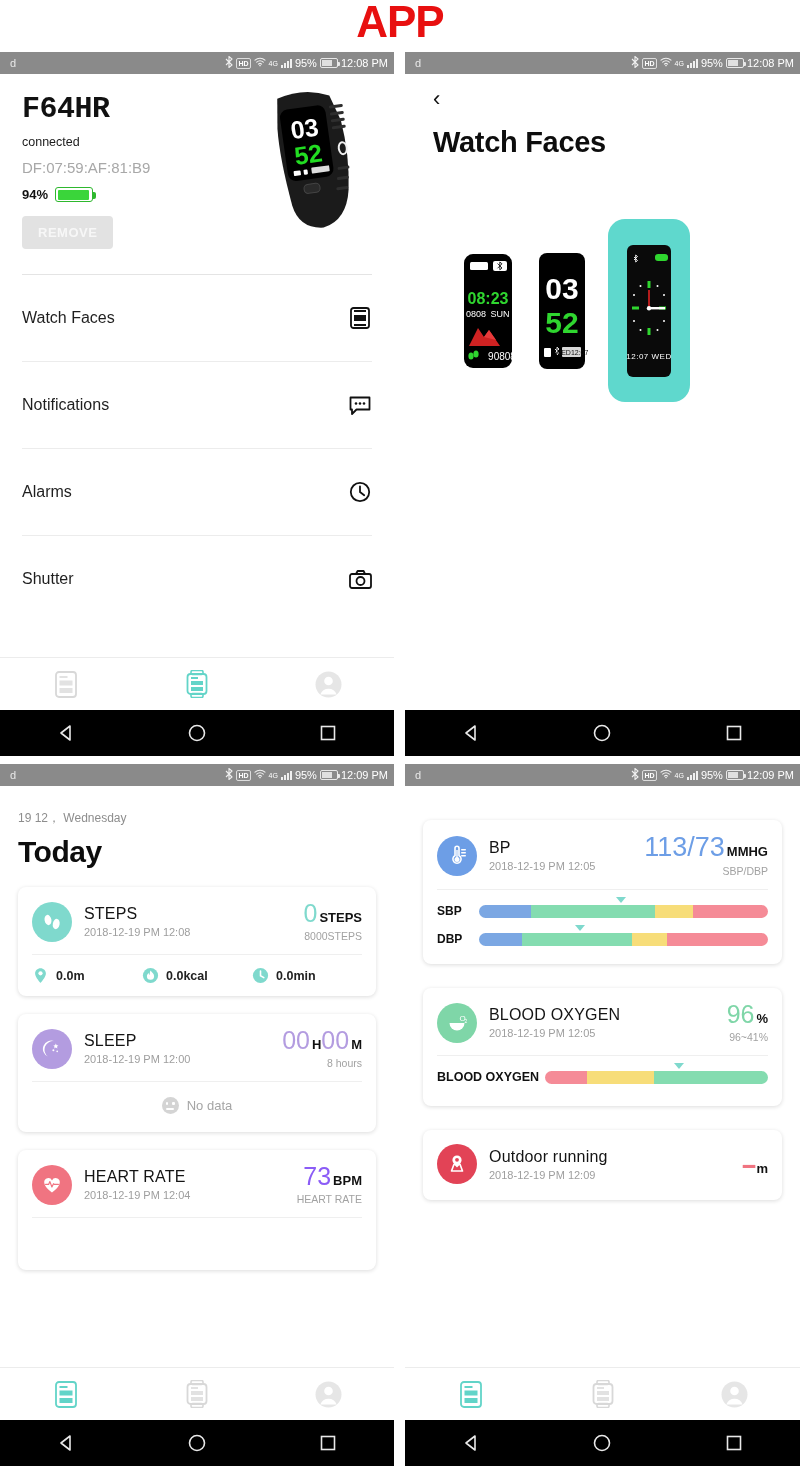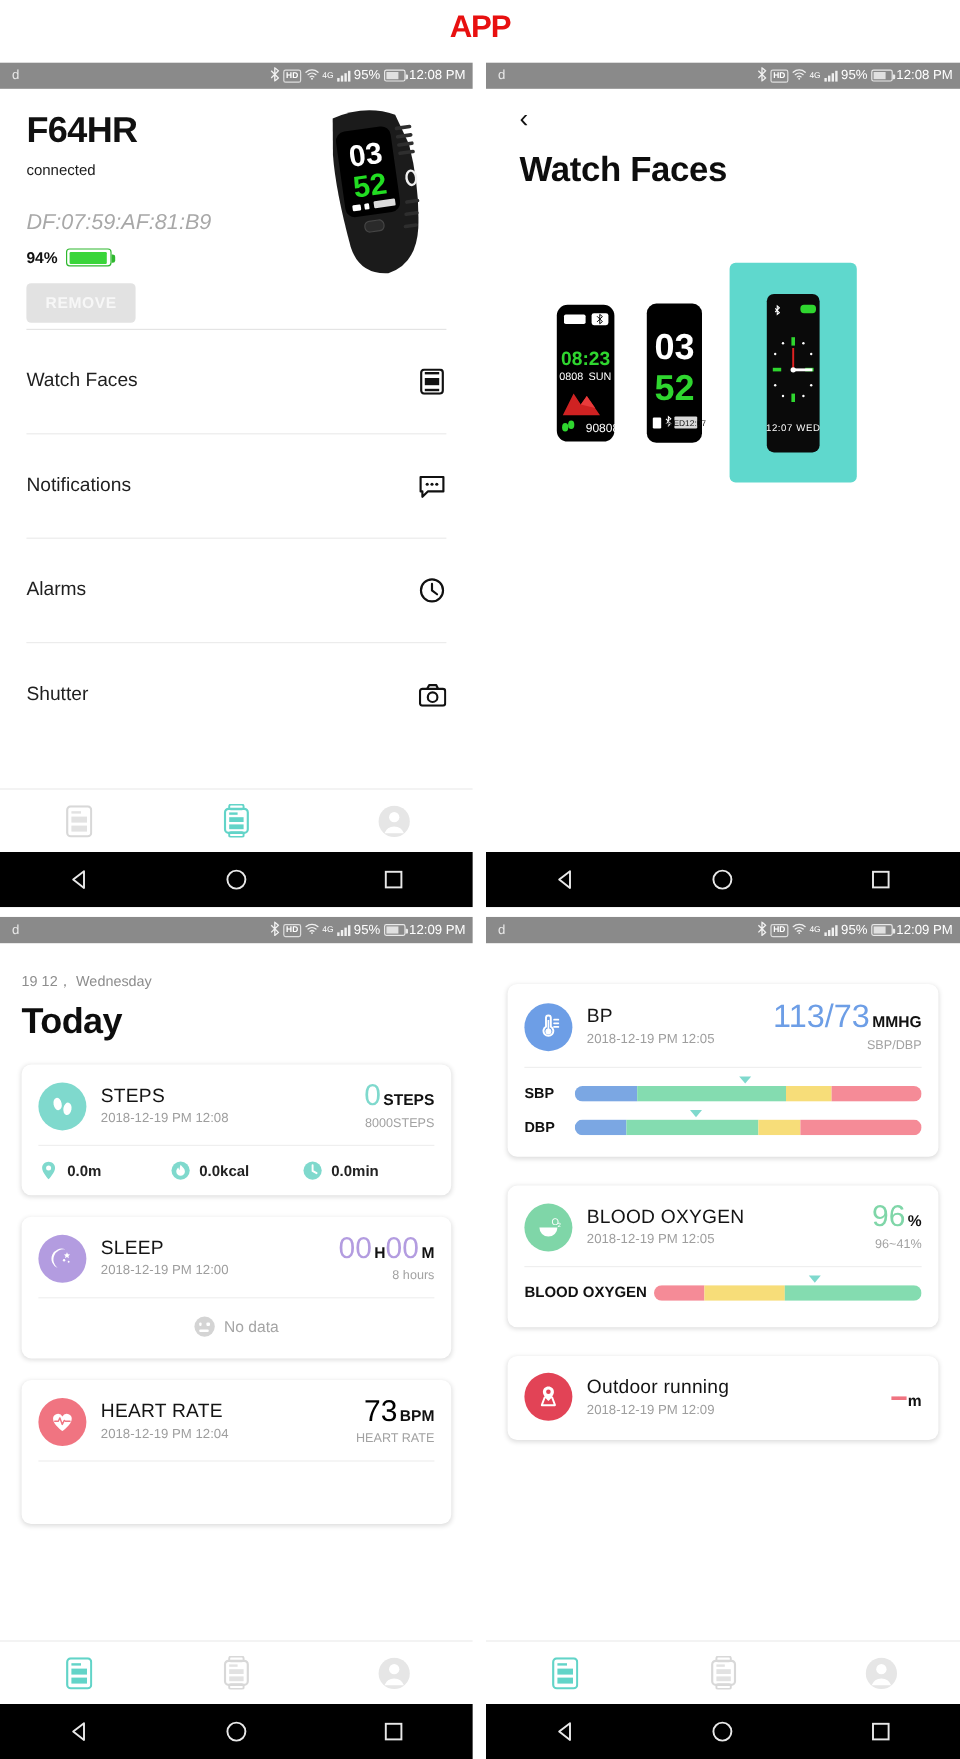--- a/index.html
+++ b/index.html
@@ -8,21 +8,21 @@
     font-family: "Liberation Sans", sans-serif;
     background: #ffffff;
     overflow: hidden;
   }
   .page { position: relative; width: 800px; height: 1466px; background:#fff; }
 
   
   .app-title {
     position: absolute; top: 0; left: 0; width: 800px; height: 44px;
     display: flex; align-items: center; justify-content: center;
-    font-weight: bold; font-size: 26px; color: #e81010;
+    font-weight: bold; font-size: 44px; color: #e81010;
     letter-spacing: -1px;
   }
 
   
   .grid { position:absolute; top:52px; left:0; width:800px; height:1414px; }
   .panel { position:absolute; background:#fff; overflow:hidden; }
   .p1 { left:0px;   top:0px;   width:394px; height:704px; }
   .p2 { left:405px; top:0px;   width:395px; height:704px; }
   .p3 { left:0px;   top:712px; width:394px; height:702px; }
   .p4 { left:405px; top:712px; width:395px; height:702px; }
@@ -51,23 +51,23 @@
   }
   .batt:after{content:"";position:absolute;right:-3px;top:3px;width:2px;height:4px;background:#e9e9e9;border-radius:0 1px 1px 0;}
   .batt i{position:absolute;left:1px;top:1px;bottom:1px;width:10px;background:#e0e0e0;}
 
   
   .navbar { height:46px; background:#000; display:flex; align-items:center; justify-content:space-around; }
   .navbar .nb { width:26px; height:26px; display:flex; align-items:center; justify-content:center;}
 
   
   .dev-wrap { padding:18px 22px 0 22px; position:relative; height:200px;}
-  .dev-name { font-size:30px; font-weight:bold; color:#111; letter-spacing:-0.5px;}
+  .dev-name { font-size:30px; font-weight:bold; color:#111; letter-spacing:-0.5px;font-family:Liberation Mono, monospace;}
   .dev-conn { font-size:12.5px; color:#1b1b1b; margin-top:9px;}
-  .dev-mac { font-size:18px; color:#a8a8a8; margin-top:26px;font-style:italic;}
+  .dev-mac { font-size:15px; color:#a8a8a8; margin-top:10px;}
   .dev-batt-row { display:flex; align-items:center; gap:7px; margin-top:11px;}
   .dev-batt-pct { font-size:13px; font-weight:bold; color:#111;}
   .gbatt { width:38px;height:15px;border:1.5px solid #2eb82e;border-radius:3px;position:relative;}
   .gbatt:after{content:"";position:absolute;right:-4px;top:4px;width:3px;height:7px;background:#2eb82e;border-radius:0 2px 2px 0;}
   .gbatt i{position:absolute;left:1.5px;top:1.5px;bottom:1.5px;right:3px;background:#3ad53a;border-radius:1px;}
   .btn-remove {
     margin-top:14px; background:#e2e2e2; color:#f7f7f7; border:none;
     border-radius:4px; padding:9px 16px; font-size:13px; font-weight:bold;
     letter-spacing:0.5px; cursor:pointer; font-family:"Liberation Sans",sans-serif;
   }
@@ -87,21 +87,21 @@
   .tabbar { height:53px; border-top:1px solid #ececec; display:flex; align-items:center; }
   .tab { flex:1; display:flex; align-items:center; justify-content:center; cursor:pointer;}
   .tab svg { display:block; }
 
   
   .p2-head { padding:14px 28px 0 28px; }
   .back-chev { font-size:22px; color:#111; cursor:pointer; line-height:1; font-weight:300;}
   .p2-title { font-size:29px; font-weight:bold; color:#0d0d0d; margin-top:16px; letter-spacing:-0.3px;}
   .faces { display:flex; align-items:center; gap:20px; padding:60px 0 0 55px;}
   .face-slot { display:flex; align-items:center; justify-content:center; }
-  .face-sel { background:#5fd8cd; border-radius:5px; padding:14px 24px; }
+  .face-sel { background:#5fd8cd; border-radius:17px; padding:14px 12px; }
 
   
   .scroll { padding:0 18px; }
   .today-date { font-size:12px; color:#8d8d8d; padding-top:24px;}
   .today-title { font-size:30px; font-weight:bold; color:#0d0d0d; margin-top:8px; letter-spacing:-0.5px;}
 
   .card {
     background:#fff; border-radius:8px; box-shadow:0 1px 4px rgba(0,0,0,.14);
     margin-top:18px; padding:14px 14px 12px 14px;
   }
@@ -547,21 +547,21 @@
               <svg width="22" height="22" viewBox="0 0 22 22">
                   <path d="M11 18.5S3.2 13.2 3.2 8.3a4.1 4.1 0 017.8-1.8 4.1 4.1 0 017.8 1.8c0 4.9-7.8 10.2-7.8 10.2z" fill="#fff"></path>
                   <path d="M4.6 10.4h3l1.3-2.8 2 5.4 1.6-3.3 1 .7h3.9" stroke="#f07481" stroke-width="1.2" fill="none" stroke-linejoin="round" stroke-linecap="round"></path>
                 </svg>
             </div>
             <div class="card-txt">
               <div class="card-title">HEART RATE</div>
               <div class="card-time">2018-12-19 PM 12:04</div>
             </div>
             <div class="card-val">
-              <div><span class="val-big" style="color:#000000;">73</span><span class="val-unit">BPM</span></div>
+              <div><span class="val-big" style="color:#8b5cf6;">73</span><span class="val-unit">BPM</span></div>
               <div class="val-sub">HEART RATE</div>
             </div>
           </div>
           <div class="card-div"></div>
           <div style="height:40px;"></div>
         </div>
       </div>
 
       <div class="tabbar" style="position:absolute;bottom:46px;left:0;right:0;">
         <div class="tab">

